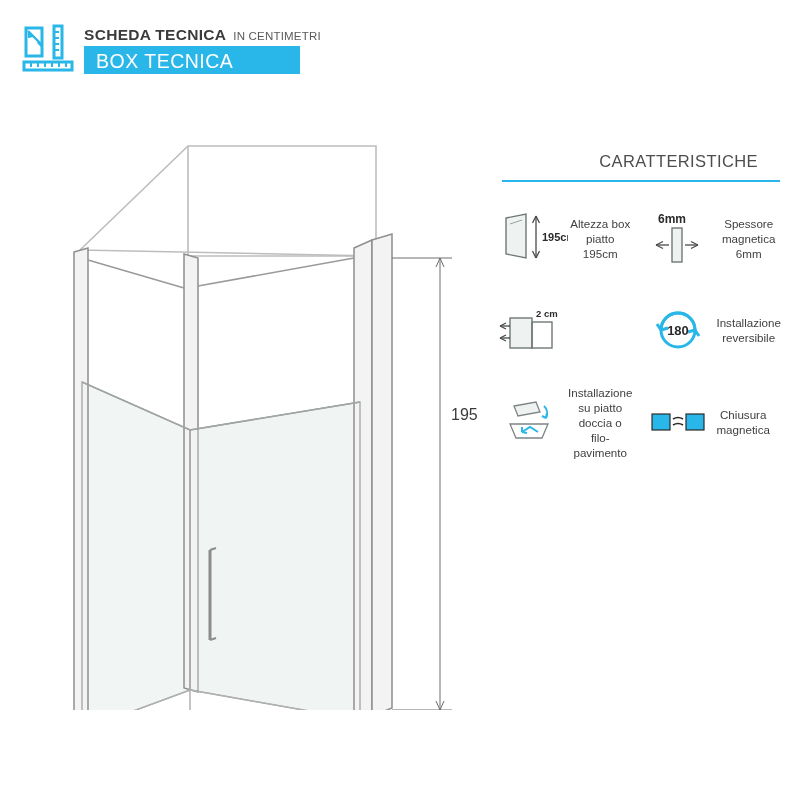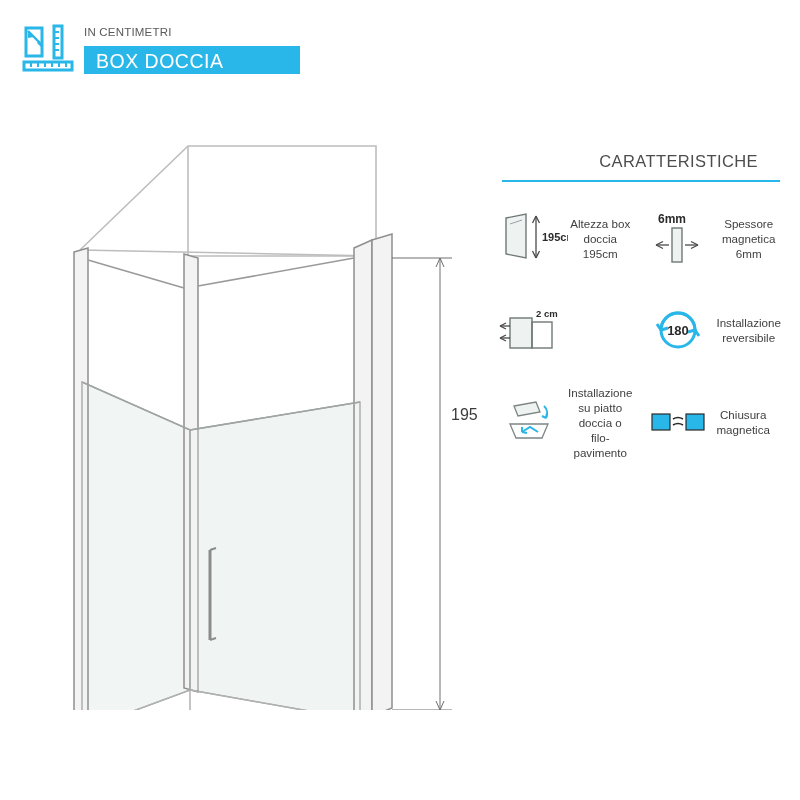--- a/index.html
+++ b/index.html
@@ -123,25 +123,26 @@
     <path d="M6 9 L18 21" stroke="#29b6e8" stroke-width="2.4"></path>
     <path d="M6 9 L6 16 L12 15 Z" fill="#29b6e8"></path>
     <path d="M17 19 L21 23 L19 25 L15 21 Z" fill="#29b6e8"></path>
     <path d="M32 4 L40 4 L40 36 L32 36 Z" fill="none" stroke="#29b6e8" stroke-width="3"></path>
     <path d="M32 10 h5 M32 16 h5 M32 22 h5 M32 28 h5" stroke="#29b6e8" stroke-width="2"></path>
     <path d="M2 40 L50 40 L50 48 L2 48 Z" fill="none" stroke="#29b6e8" stroke-width="3"></path>
     <path d="M9 40 v5 M16 40 v5 M23 40 v5 M30 40 v5 M37 40 v5 M44 40 v5" stroke="#29b6e8" stroke-width="2"></path>
   </svg>
 
   <div id="header-title-row">
+    <div id="scheda-tecnica">SCHEDA TECNICA</div>
     <div id="in-centimetri">IN CENTIMETRI</div>
   </div>
 
   <div id="header-sub"></div>
-  <div id="header-sub-label">BOX DOCCIA</div>
+  <div id="header-sub-label">BOX TECNICA</div>
 </div>
 
 <svg id="drawing" viewBox="0 0 470 580">
 
   <g>
 
     <polygon points="170,300 340,272 340,590 170,560" fill="#eef4f2" opacity="0.9"></polygon>
 
     <polygon points="62,252 170,300 170,560 62,600" fill="#eef4f2" opacity="0.85"></polygon>
 
@@ -232,21 +233,21 @@
           <polygon points="14,10 34,6 34,50 14,46" fill="#eef3f2" stroke="#6f7877" stroke-width="1.4"></polygon>
           <path d="M18,16 L30,12" stroke="#9aa3a2" stroke-width="1"></path>
           <path d="M44,8 L44,50" stroke="#4a4a4a" stroke-width="1.3"></path>
           <path d="M44,8 l-3.5,7 M44,8 l3.5,7" stroke="#4a4a4a" stroke-width="1.3" fill="none"></path>
           <path d="M44,50 l-3.5,-7 M44,50 l3.5,-7" stroke="#4a4a4a" stroke-width="1.3" fill="none"></path>
           <text x="50" y="33" font-family="Liberation Sans, sans-serif" font-size="11" font-weight="bold" fill="#2b2b2b">195cm</text>
         </svg>
       </div>
       <div class="feature-label">
         <span>Altezza box</span>
-        <span>doccia 195cm</span>
+        <span>piatto 195cm</span>
       </div>
     </div>
 
     <div class="feature">
       <div class="feature-icon">
         <svg viewBox="0 0 76 60" width="76" height="60">
           <text x="18" y="15" font-family="Liberation Sans, sans-serif" font-size="12" font-weight="bold" fill="#2b2b2b">6mm</text>
           <rect x="32" y="20" width="10" height="34" fill="#eef3f2" stroke="#6f7877" stroke-width="1.4"></rect>
           <path d="M16,37 L29,37" stroke="#4a4a4a" stroke-width="1.3"></path>
           <path d="M16,37 l7,-3.5 M16,37 l7,3.5" stroke="#4a4a4a" stroke-width="1.3" fill="none"></path>

